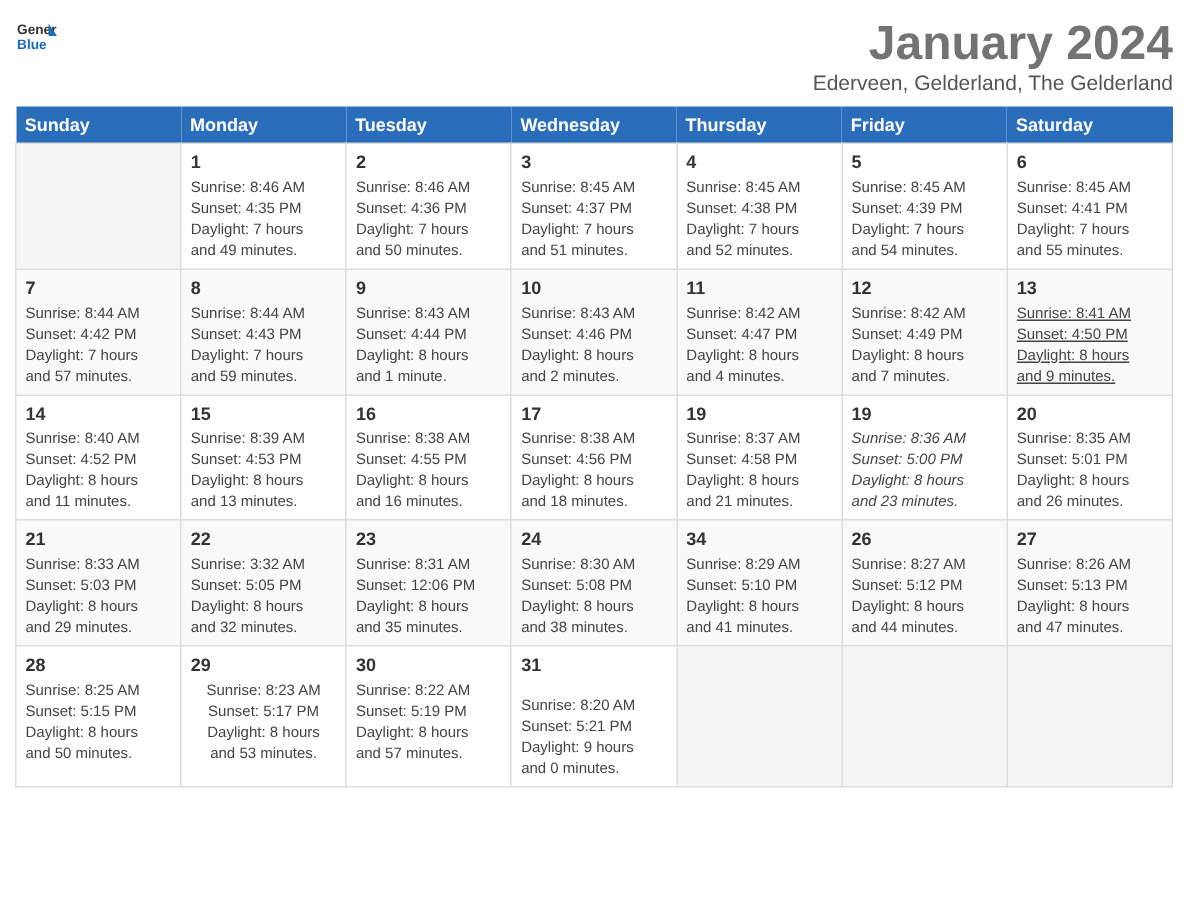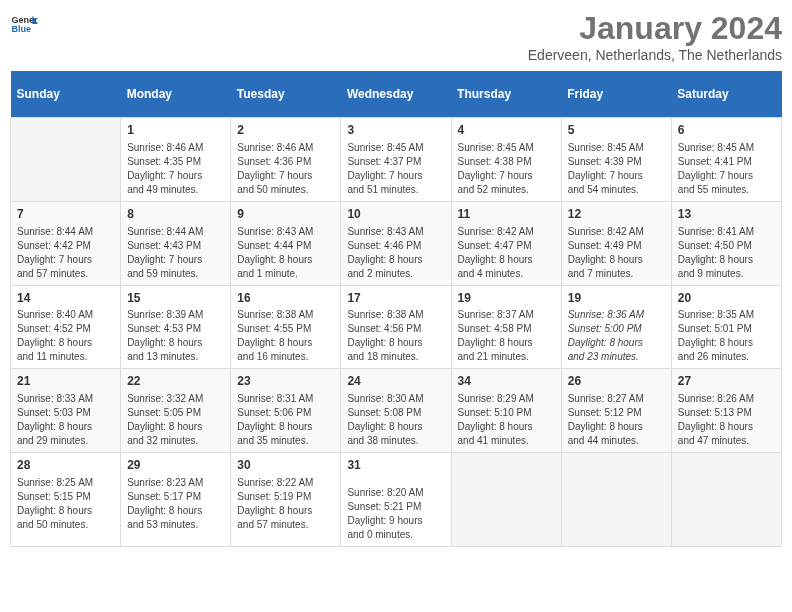--- a/index.html
+++ b/index.html
@@ -37,21 +37,21 @@
     }
     table {
       width: 100%;
       border-collapse: collapse;
       font-size: 11px;
     }
     thead tr th {
       background-color: #2a6ebb;
       color: #fff;
       text-align: left;
-      padding: 16px 6px;
+      padding: 5px 6px;
       font-size: 12px;
       font-weight: bold;
     }
     tbody tr td {
       vertical-align: top;
       padding: 4px 6px;
       border: 1px solid #ddd;
       width: 14.28%;
       min-height: 80px;
       color: #333;
@@ -77,21 +77,21 @@
 <div class="header-area">
   <div class="logo">
     <svg class="logo-icon" viewBox="0 0 40 40">
       <text x="2" y="18" font-size="13" font-weight="bold" fill="#333" font-family="Arial">General</text>
       <text x="2" y="32" font-size="13" font-weight="bold" fill="#1a6bb5" font-family="Arial">Blue</text>
       <polygon points="36,8 44,20 36,20" fill="#1a6bb5" transform="translate(-4,0)"></polygon>
     </svg>
   </div>
   <div class="title-area">
     <div class="month-title">January 2024</div>
-    <div class="subtitle">Ederveen, Netherlands, The Netherlands</div>
+    <div class="subtitle">Ederveen, Gelderland, The Gelderland</div>
   </div>
 </div>
 
 <table>
   <thead>
     <tr id="weekday-header">
         <th>Sunday</th>
         <th>Monday</th>
         <th>Tuesday</th>
         <th>Wednesday</th>
@@ -184,21 +184,21 @@
         </td>
         <td>
           <span class="day-number">12</span>
           <div class="day-info" style="white-space: pre-line;">Sunrise: 8:42 AM
 Sunset: 4:49 PM
 Daylight: 8 hours
 and 7 minutes.</div>
         </td>
         <td>
           <span class="day-number">13</span>
-          <div class="day-info" style="white-space: pre-line;">Sunrise: 8:41 AM
+          <div class="day-info" style="white-space: pre-line; text-decoration: underline;">Sunrise: 8:41 AM
 Sunset: 4:50 PM
 Daylight: 8 hours
 and 9 minutes.</div>
         </td>
       </tr>
       <tr>
         <td>
           <span class="day-number">14</span>
           <div class="day-info" style="white-space: pre-line;">Sunrise: 8:40 AM
 Sunset: 4:52 PM
@@ -259,21 +259,21 @@
         <td>
           <span class="day-number">22</span>
           <div class="day-info" style="white-space: pre-line;">Sunrise: 3:32 AM
 Sunset: 5:05 PM
 Daylight: 8 hours
 and 32 minutes.</div>
         </td>
         <td>
           <span class="day-number">23</span>
           <div class="day-info" style="white-space: pre-line;">Sunrise: 8:31 AM
-Sunset: 5:06 PM
+Sunset: 12:06 PM
 Daylight: 8 hours
 and 35 minutes.</div>
         </td>
         <td>
           <span class="day-number">24</span>
           <div class="day-info" style="white-space: pre-line;">Sunrise: 8:30 AM
 Sunset: 5:08 PM
 Daylight: 8 hours
 and 38 minutes.</div>
         </td>
@@ -302,21 +302,21 @@
       <tr>
         <td>
           <span class="day-number">28</span>
           <div class="day-info" style="white-space: pre-line;">Sunrise: 8:25 AM
 Sunset: 5:15 PM
 Daylight: 8 hours
 and 50 minutes.</div>
         </td>
         <td>
           <span class="day-number">29</span>
-          <div class="day-info" style="white-space: pre-line;">Sunrise: 8:23 AM
+          <div class="day-info" style="white-space: pre-line; text-align: center;">Sunrise: 8:23 AM
 Sunset: 5:17 PM
 Daylight: 8 hours
 and 53 minutes.</div>
         </td>
         <td>
           <span class="day-number">30</span>
           <div class="day-info" style="white-space: pre-line;">Sunrise: 8:22 AM
 Sunset: 5:19 PM
 Daylight: 8 hours
 and 57 minutes.</div>

